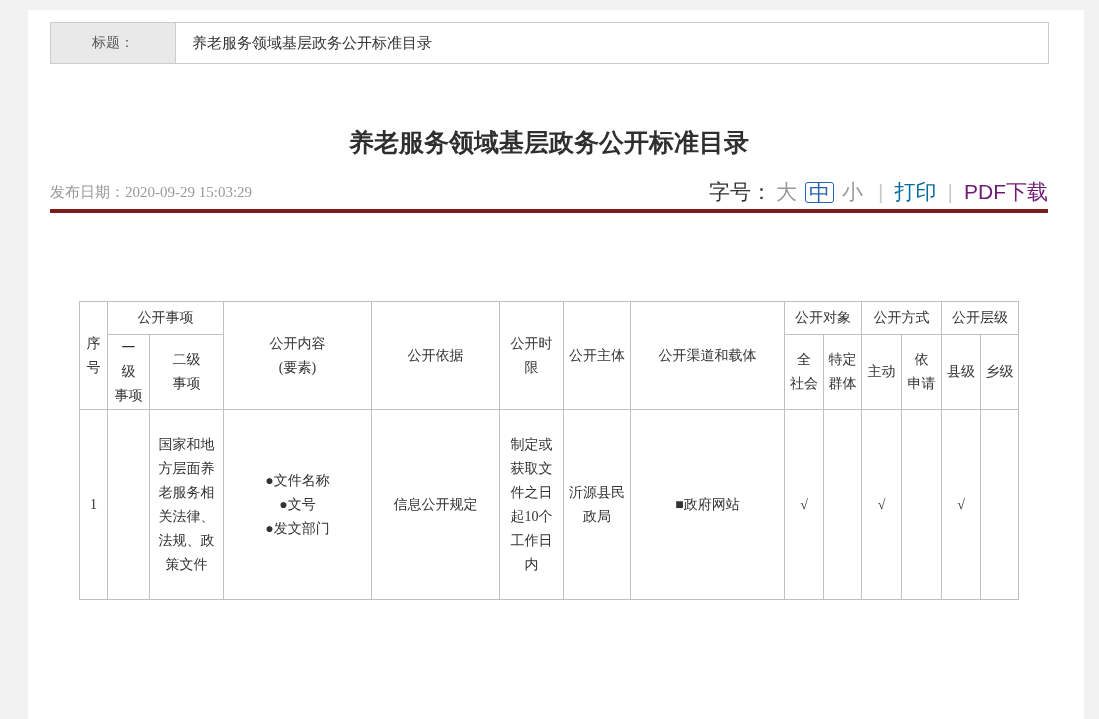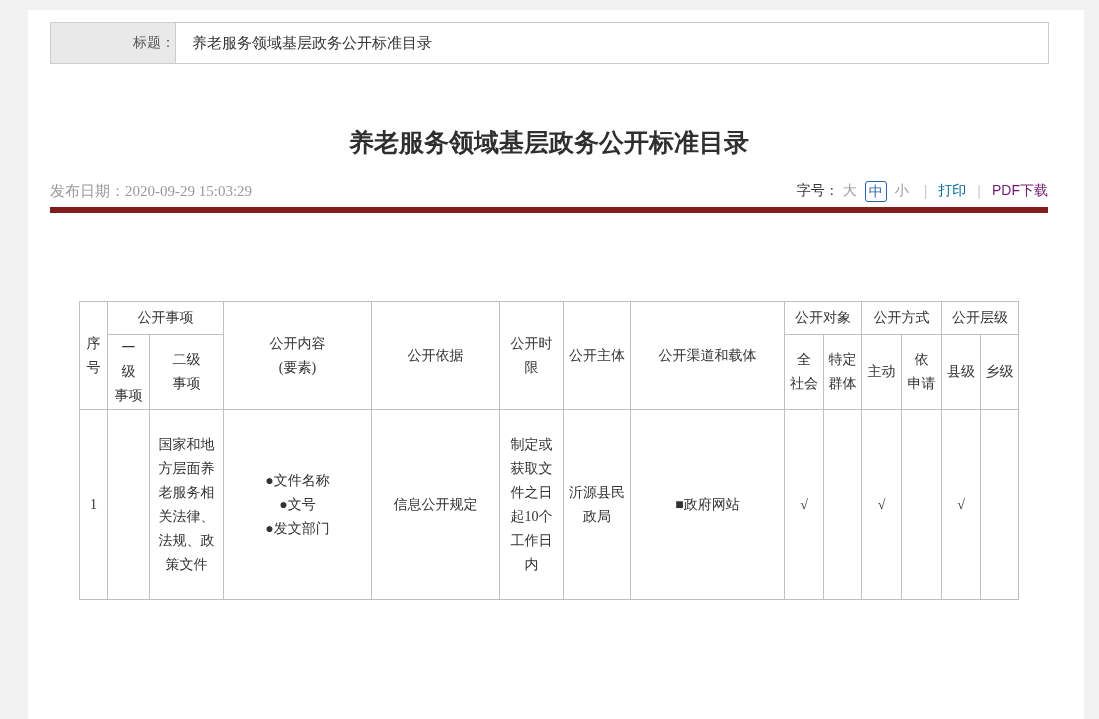--- a/index.html
+++ b/index.html
@@ -36,21 +36,21 @@
   }
   .meta-table td {
     border: 1px solid #ccc;
     height: 41px;
     font-size: 14px;
     vertical-align: middle;
   }
   .meta-table td.lbl {
     background: #e9e9e9;
     color: #555;
-    text-align: right;
+    text-align: center;
   }
   .meta-table td.val {
     color: #333;
     padding-left: 16px;
     font-size: 15px;
     font-family: "Liberation Serif", "DejaVu Serif", serif;
   }
 
   
   .article-title {
@@ -63,27 +63,27 @@
     width: 998px;
   }
   .pub-row {
     margin-top: 33px;
     width: 998px;
     height: 22px;
     display: flex;
     align-items: center;
     justify-content: space-between;
     padding-bottom: 16px;
-    border-bottom: 6px solid #7f1d1d;
+    border-bottom: 4px solid #7f1d1d;
   }
   .pub-date {
     color: #999; font-size: 15px;
     font-family: "Liberation Serif", "DejaVu Serif", serif;
   }
-  .toolbar { display: flex; align-items: center; font-size: 14px; color: #333; }
+  .toolbar { display: flex; align-items: center; font-size: 21px; color: #333; }
   .toolbar .fs-btn { color: #999; cursor: pointer; margin: 0 4px; }
   .toolbar .fs-btn.active {
     color: #2b62ad;
     border: 1px solid #2b62ad;
     border-radius: 3px;
     padding: 0 3px;
     line-height: 19px;
   }
   .toolbar .pipe { color: #c9c9c9; margin: 0 11px; }
   .toolbar .print { color: #0369a1; cursor: pointer; }

